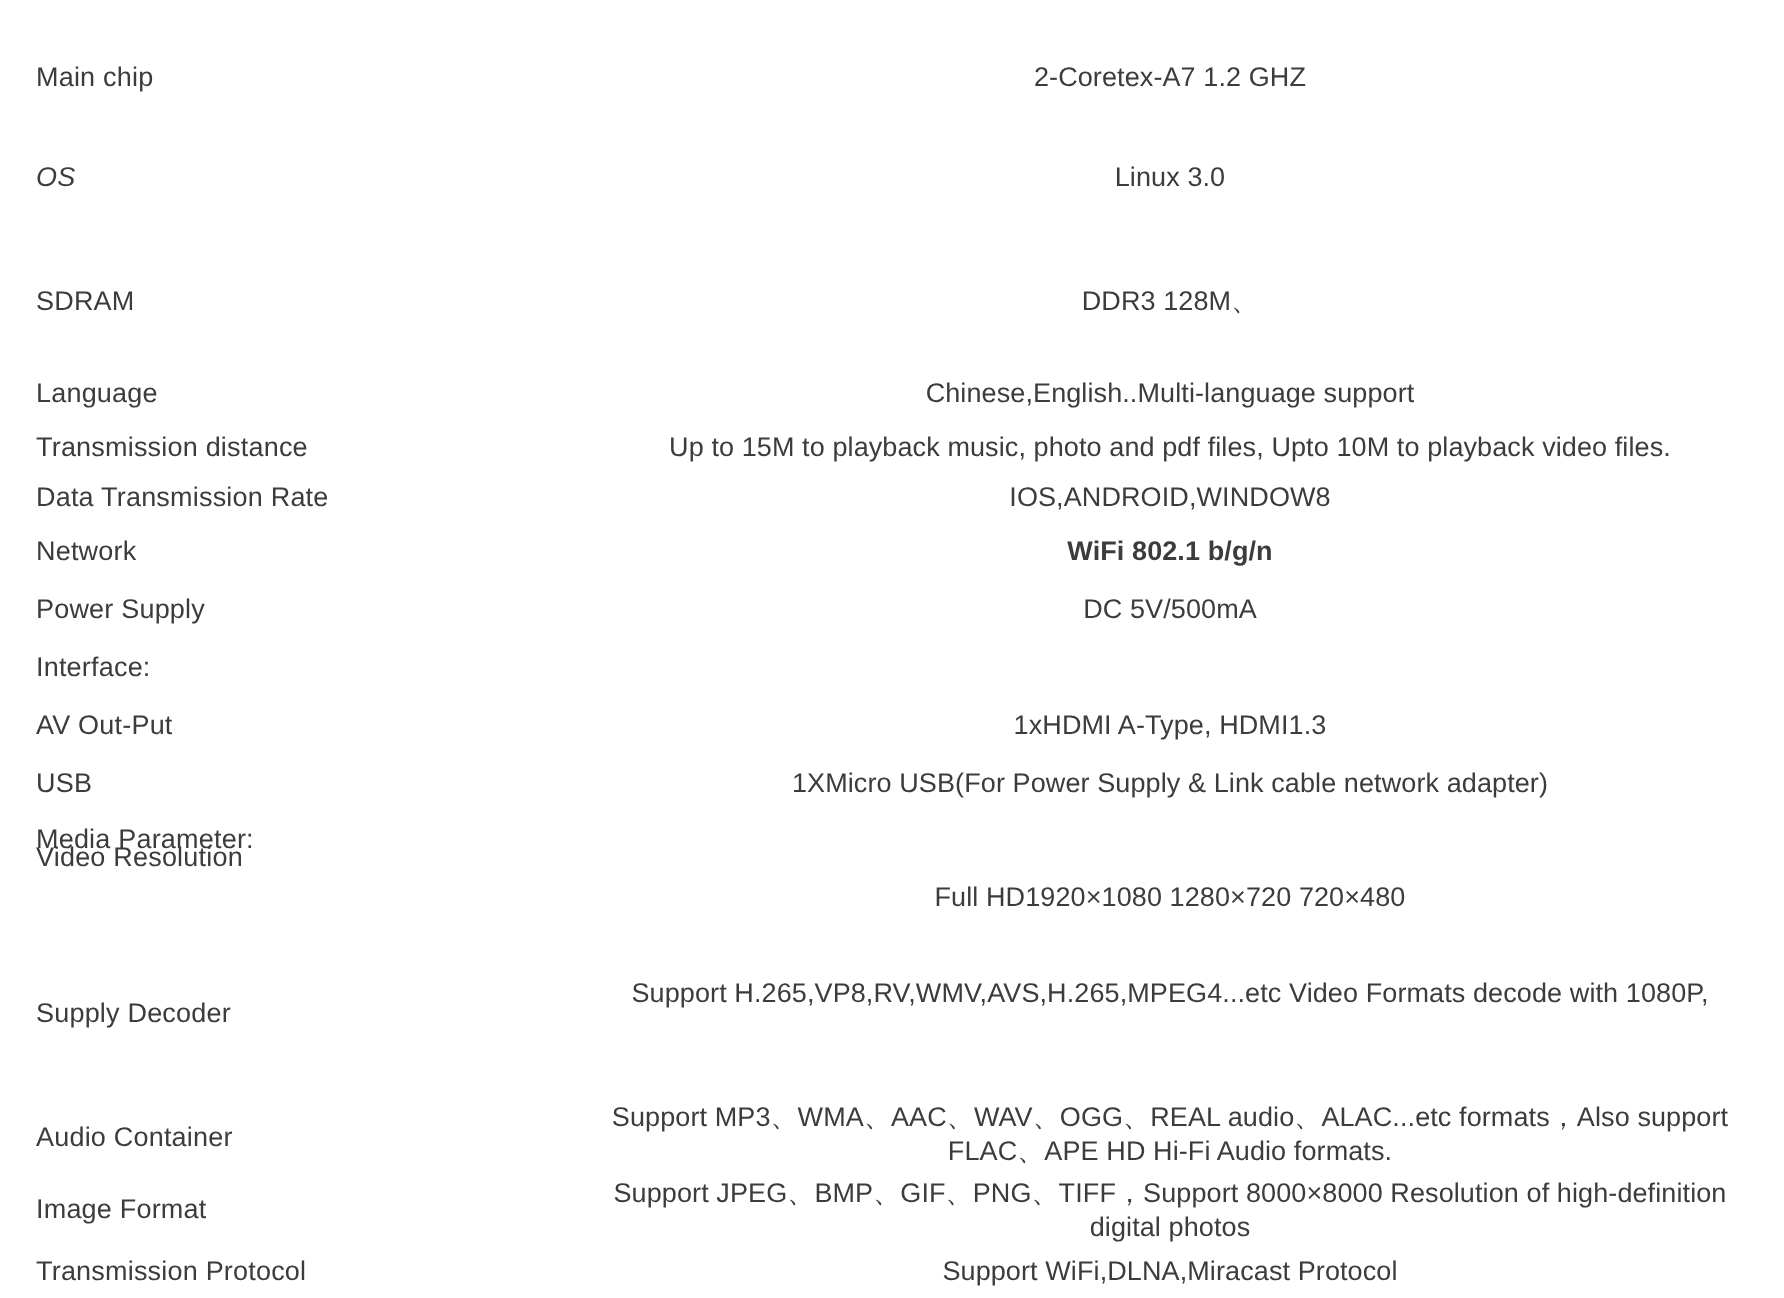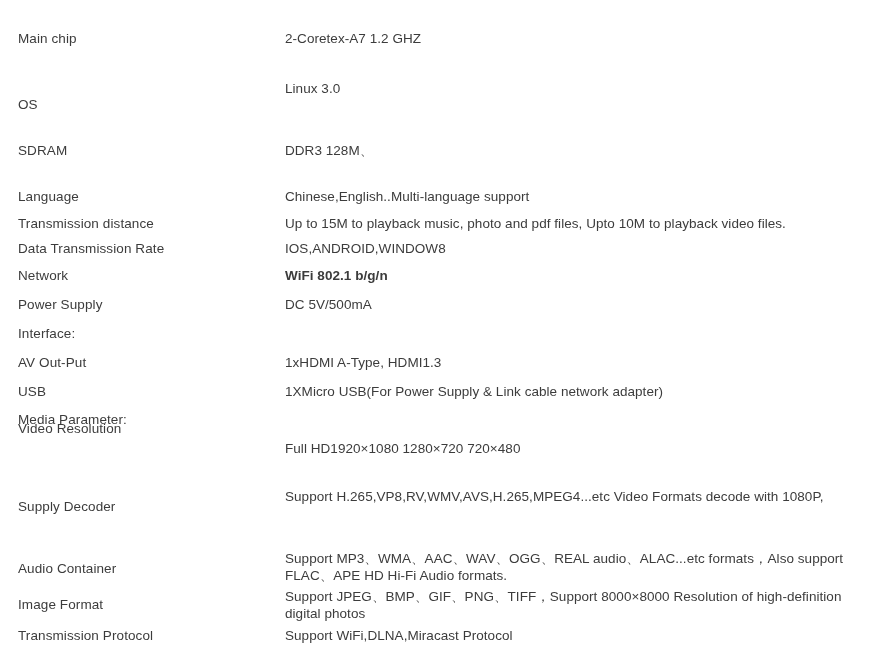--- a/index.html
+++ b/index.html
@@ -13,20 +13,21 @@
     overflow: hidden;
     font-family: "Liberation Sans", "DejaVu Sans", sans-serif;
     color: #3c3c3c;
     -webkit-font-smoothing: antialiased;
   }
   .spec-sheet {
     position: relative;
     width: 892px;
     height: 457px;
     box-sizing: border-box;
+    text-align: center;
   }
   .spec-row {
     position: absolute;
     left: 0;
     width: 892px;
     box-sizing: border-box;
   }
   .spec-label {
     position: absolute;
     left: 18px;
@@ -70,21 +71,21 @@
 
 <div class="spec-sheet">
   <div id="rows-container">
       <div class="spec-row" style="top: 0px;">
         <div class="spec-label" style="top: 30px;">Main chip</div>
         <div class="spec-value" style="top: 30px;">
           <span class="vline">2-Coretex-A7 1.2 GHZ</span>
         </div>
       </div>
       <div class="spec-row" style="top: 0px;">
-        <div class="spec-label" style="top: 96px;">OS</div>
+        <div class="spec-label" style="top: 80px; font-style: italic;">OS</div>
         <div class="spec-value" style="top: 80px;">
           <span class="vline">Linux 3.0</span>
         </div>
       </div>
       <div class="spec-row" style="top: 0px;">
         <div class="spec-label" style="top: 142px;">SDRAM</div>
         <div class="spec-value" style="top: 142px;">
           <span class="vline">DDR3 128M、</span>
         </div>
       </div>

